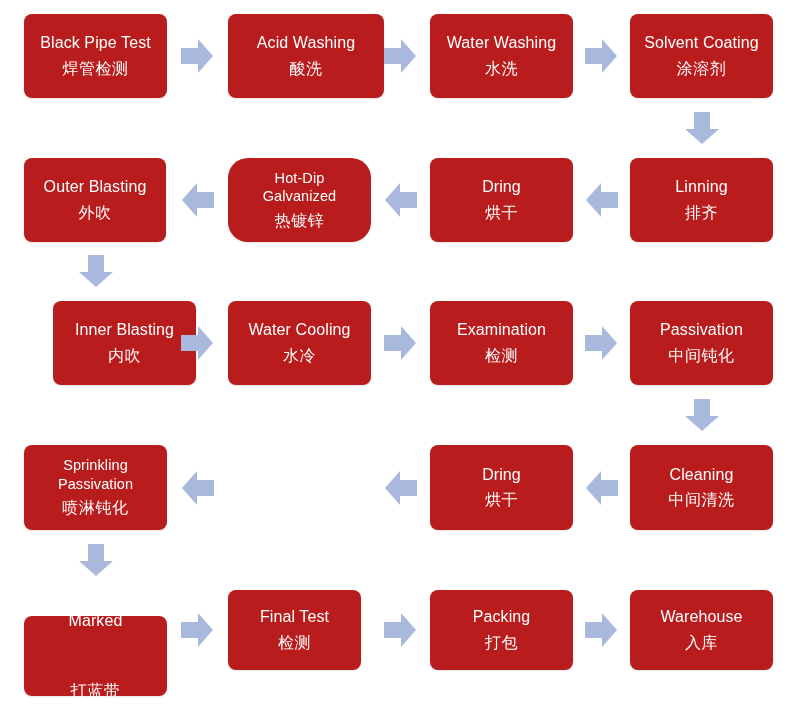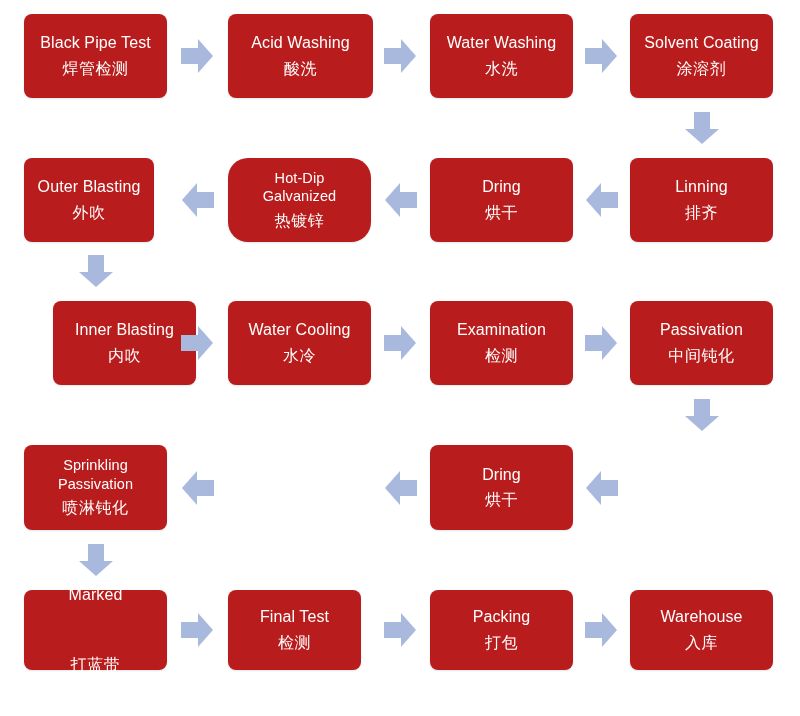--- a/index.html
+++ b/index.html
@@ -104,21 +104,21 @@
   }
 </style>
 </head>
 <body>
 
 <div id="flow-canvas">
     <div class="node" style="left: 24px; top: 14px; width: 143px; height: 84px;">
       <div class="en">Black Pipe Test</div>
       <div class="zh">焊管检测</div>
     </div>
-    <div class="node" style="left: 228px; top: 14px; width: 145px; height: 84px;">
+    <div class="node" style="left: 228px; top: 14px; width: 156px; height: 84px;">
       <div class="en">Acid Washing</div>
       <div class="zh">酸洗</div>
     </div>
     <div class="node" style="left: 430px; top: 14px; width: 143px; height: 84px;">
       <div class="en">Water Washing</div>
       <div class="zh">水洗</div>
     </div>
     <div class="node" style="left: 630px; top: 14px; width: 143px; height: 84px;">
       <div class="en">Solvent Coating</div>
       <div class="zh">涂溶剂</div>
@@ -129,50 +129,54 @@
     </div>
     <div class="node" style="left: 430px; top: 158px; width: 143px; height: 84px;">
       <div class="en">Dring</div>
       <div class="zh">烘干</div>
     </div>
     <div class="node compact" style="left: 228px; top: 158px; width: 143px; height: 84px; border-radius: 20px;">
       <div class="en">Hot-Dip
 Galvanized</div>
       <div class="zh">热镀锌</div>
     </div>
-    <div class="node" style="left: 24px; top: 158px; width: 130px; height: 84px;">
+    <div class="node" style="left: 24px; top: 158px; width: 142px; height: 84px;">
       <div class="en">Outer Blasting</div>
       <div class="zh">外吹</div>
     </div>
     <div class="node" style="left: 24px; top: 301px; width: 143px; height: 84px; margin-left: 29px;">
       <div class="en">Inner Blasting</div>
       <div class="zh">内吹</div>
     </div>
     <div class="node" style="left: 228px; top: 301px; width: 143px; height: 84px;">
       <div class="en">Water Cooling</div>
       <div class="zh">水冷</div>
     </div>
     <div class="node" style="left: 430px; top: 301px; width: 143px; height: 84px;">
       <div class="en">Examination</div>
       <div class="zh">检测</div>
     </div>
     <div class="node" style="left: 630px; top: 301px; width: 143px; height: 84px;">
       <div class="en">Passivation</div>
       <div class="zh">中间钝化</div>
+    </div>
+    <div class="node" style="left: 630px; top: 445px; width: 143px; height: 85px;">
+      <div class="en">Cleaning</div>
+      <div class="zh">中间清洗</div>
     </div>
     <div class="node" style="left: 430px; top: 445px; width: 143px; height: 85px;">
       <div class="en">Dring</div>
       <div class="zh">烘干</div>
     </div>
     <div class="node compact" style="left: 24px; top: 445px; width: 143px; height: 85px;">
       <div class="en">Sprinkling
 Passivation</div>
       <div class="zh">喷淋钝化</div>
     </div>
-    <div class="node" style="left: 24px; top: 590px; width: 143px; height: 80px; gap: 45px;">
+    <div class="node" style="left: 24px; top: 616px; width: 143px; height: 80px; gap: 45px;">
       <div class="en">Marked</div>
       <div class="zh">打蓝带</div>
     </div>
     <div class="node" style="left: 228px; top: 590px; width: 133px; height: 80px;">
       <div class="en">Final Test</div>
       <div class="zh">检测</div>
     </div>
     <div class="node" style="left: 430px; top: 590px; width: 143px; height: 80px;">
       <div class="en">Packing</div>
       <div class="zh">打包</div>

